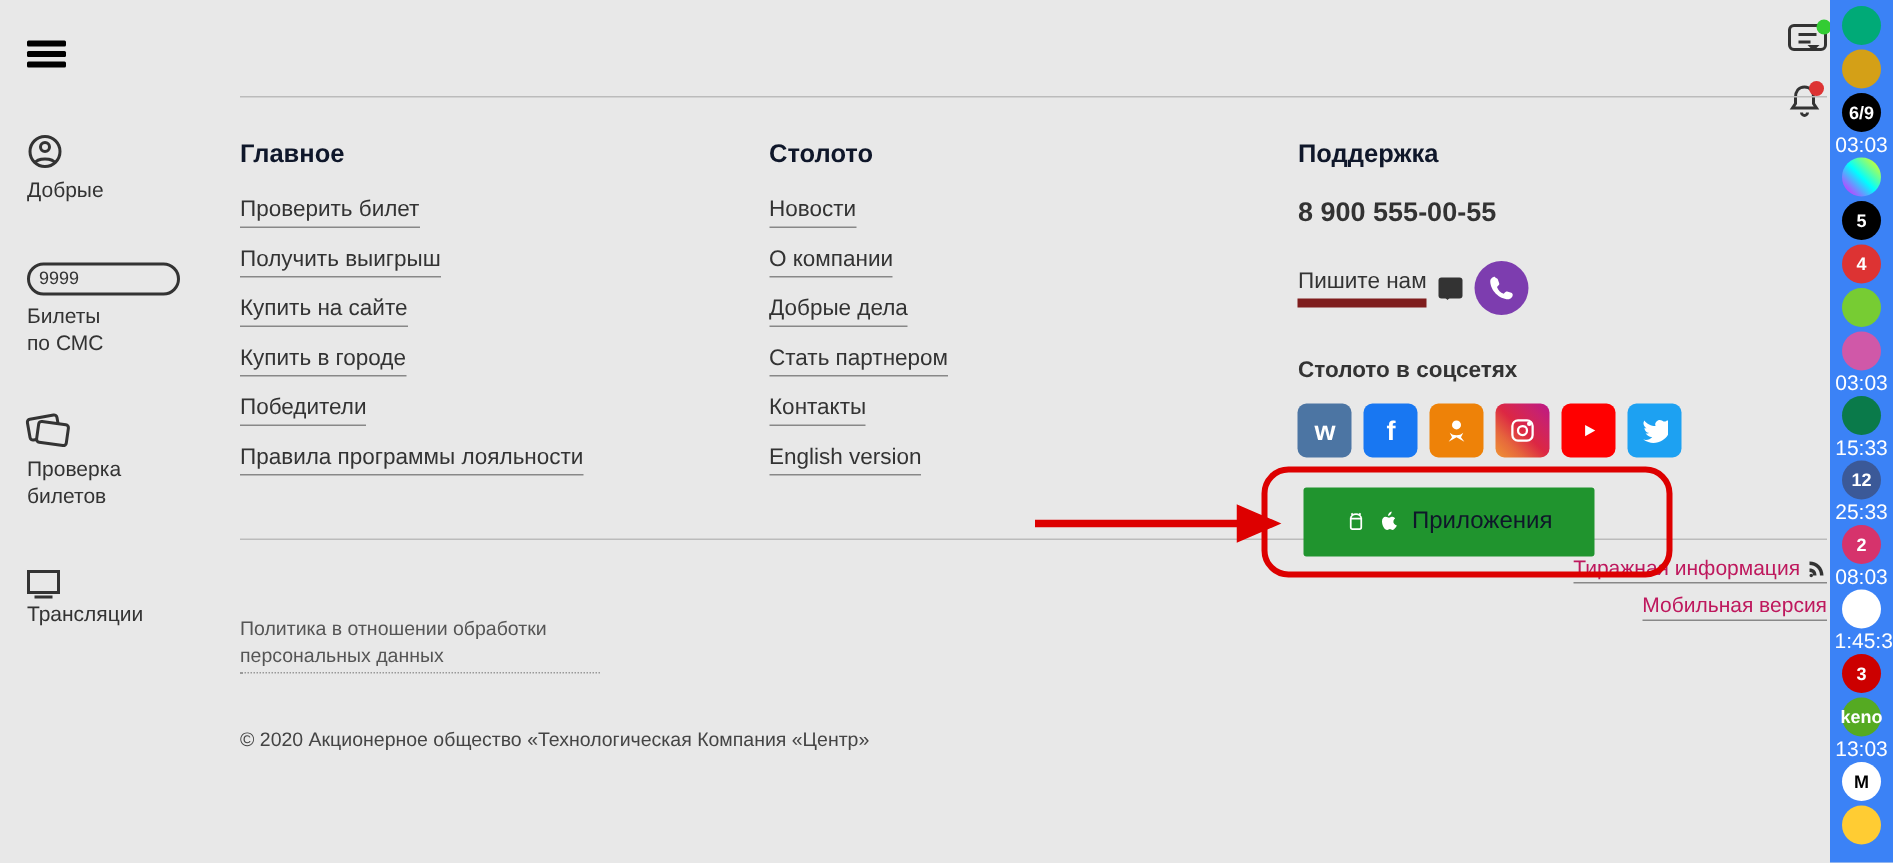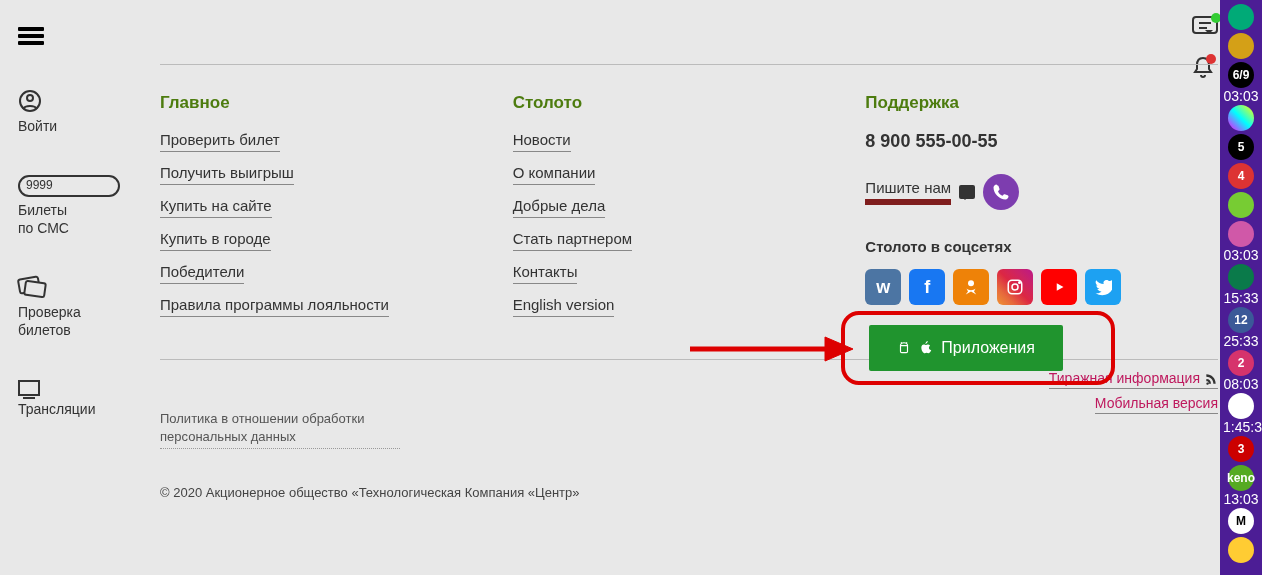--- a/index.html
+++ b/index.html
@@ -29,53 +29,53 @@
 .chat-ico .lines::before{top:4px;} .chat-ico .lines::after{top:9px;width:8px;}
 .bell-ico { position:relative; width:22px; height:24px; cursor:pointer; }
 .bell-ico svg { display:block; }
 .bell-ico .dot { position:absolute; right:-2px; top:-2px; width:10px; height:10px; background:#d33; border-radius:50%; }
 
 
 .footer { position:absolute; left:160px; top:64px; right:44px; }
 .hr { height:1px; background:#bbb; }
 .cols { display:flex; margin-top:28px; }
 .col { flex:1; }
-.col h3 { font-size:17px; font-weight:bold; margin-bottom:18px; color:#4d7c0f; }
+.col h3 { font-size:17px; font-weight:bold; margin-bottom:18px; color:#0f172a; }
 .col a { display:table; margin-bottom:12px; color:#333; font-size:15px; text-decoration:none; border-bottom:1px solid #888; padding-bottom:3px; cursor:pointer; }
 .col4 .phone { font-size:18px; font-weight:bold; margin-bottom:22px; }
 .write-line { display:flex; align-items:center; gap:8px; margin-bottom:28px; }
 .write-link { border-bottom:6px solid #7f1d1d; padding-bottom:3px; cursor:pointer; }
 .speech-ico { width:16px; height:14px; background:#333; position:relative; border-radius:2px; }
 .speech-ico::after{content:"";position:absolute;left:3px;bottom:-4px;border:3px solid transparent;border-top-color:#333;}
 .viber { width:36px; height:36px; background:#7d3daf; border-radius:50%; display:flex; align-items:center; justify-content:center; cursor:pointer; }
 .viber svg { fill:#fff; }
 .col4 h4 { font-size:15px; font-weight:bold; margin-bottom:14px; }
 .socials { display:flex; gap:8px; margin-bottom:18px; }
 .soc { width:36px; height:36px; border-radius:6px; display:flex; align-items:center; justify-content:center; cursor:pointer; color:#fff; font-weight:bold; font-size:18px; }
 .vk{background:#4c75a3;} .fb{background:#1877f2;} .ok{background:#ee8208;}
 .ig{background:linear-gradient(45deg,#f09433,#e6683c,#dc2743,#cc2366,#bc1888);}
 .yt{background:#ff0000;} .tw{background:#1da1f2;}
 .app-btn-wrap { position:relative; }
 .app-highlight { position:absolute; left:-24px; top:-12px; padding:10px 48px 10px 24px; border:4px solid #d00; border-radius:18px; }
-.app-btn { background:#20942e; color:#ffffff; padding:14px 28px; display:flex; align-items:center; gap:8px; cursor:pointer; font-size:16px; border-radius:2px; }
+.app-btn { background:#20942e; color:#0f172a; padding:14px 28px; display:flex; align-items:center; gap:8px; cursor:pointer; font-size:16px; border-radius:2px; }
 .app-btn .and,.app-btn .apl { width:14px; height:16px; }
 .arrow { position:absolute; left:-180px; top:6px; }
 .arrow line,.arrow polygon { stroke:#d00; fill:#d00; }
 
 .hr2 { height:1px; background:#bbb; margin-top:30px; }
 .bottom-row { display:flex; margin-top:10px; }
 .bottom-left { flex:1; font-size:13px; }
 .bottom-left a { display:table; color:#555; border-bottom:1px dotted #999; padding-bottom:2px; margin-bottom:6px; cursor:pointer; line-height:1.4;margin-top:40px; }
 .bottom-right { text-align:right; font-size:14px; }
 .bottom-right a { display:block; color:#be185d; cursor:pointer; margin-bottom:6px; border-bottom:1px solid #888; padding-bottom:2px; display:table; margin-left:auto; }
 .rss { display:inline-block; width:14px; height:14px; vertical-align:middle; margin-left:4px; }
 .copyright { font-size:13px; color:#444; margin-top:30px; }
 
 
-.rail { position:absolute; right:0; top:0; width:42px; height:575px; background:#4c1d95; display:flex; flex-direction:column; align-items:center; padding-top:4px; gap:2px; }
+.rail { position:absolute; right:0; top:0; width:42px; height:575px; background:#3b82f6; display:flex; flex-direction:column; align-items:center; padding-top:4px; gap:2px; }
 .rail-item { width:36px; text-align:center; cursor:pointer; position:relative; }
 .rail-ico { width:28px; height:28px; border-radius:50%; margin:0 auto 1px; display:flex; align-items:center; justify-content:center; font-size:12px; font-weight:bold; color:#fff; }
 .rail-time { font-size:14px; color:#fff; line-height:1; }
 .rail-item.sm .rail-ico { width:26px; height:26px; }
 
 </style>
 </head>
 <body>
 
 <div class="leftbar">
@@ -84,21 +84,21 @@
       <span></span>
       <span></span>
     </div>
 
   <div class="lb-item">
     <svg width="24" height="24">
         <circle cx="12" cy="12" r="10" fill="none" stroke="#333" stroke-width="2"></circle>
         <circle cx="12" cy="9" r="3" fill="none" stroke="#333" stroke-width="2"></circle>
         <path d="M5 20c2-4 12-4 14 0" fill="none" stroke="#333" stroke-width="2"></path>
       </svg>
-    <span>Войти</span>
+    <span>Добрые</span>
   </div>
 
   <div class="lb-item">
     <span class="badge9999">9999</span>
     <span>Билеты</span><br>
     <span>по СМС</span>
   </div>
 
   <div class="lb-item">
     <div class="tickets-ico">

